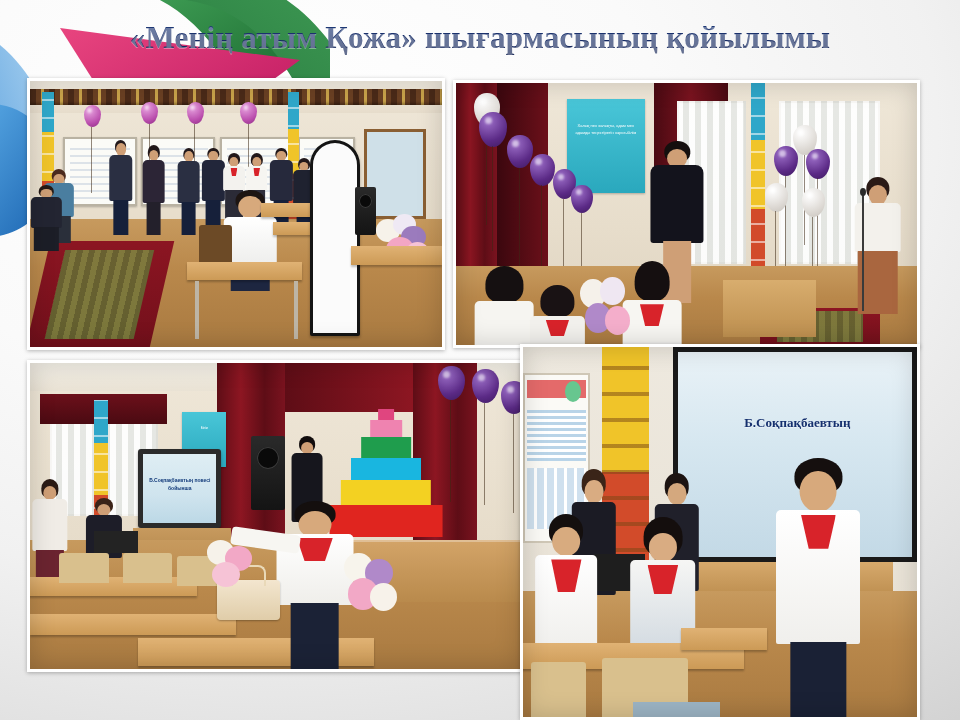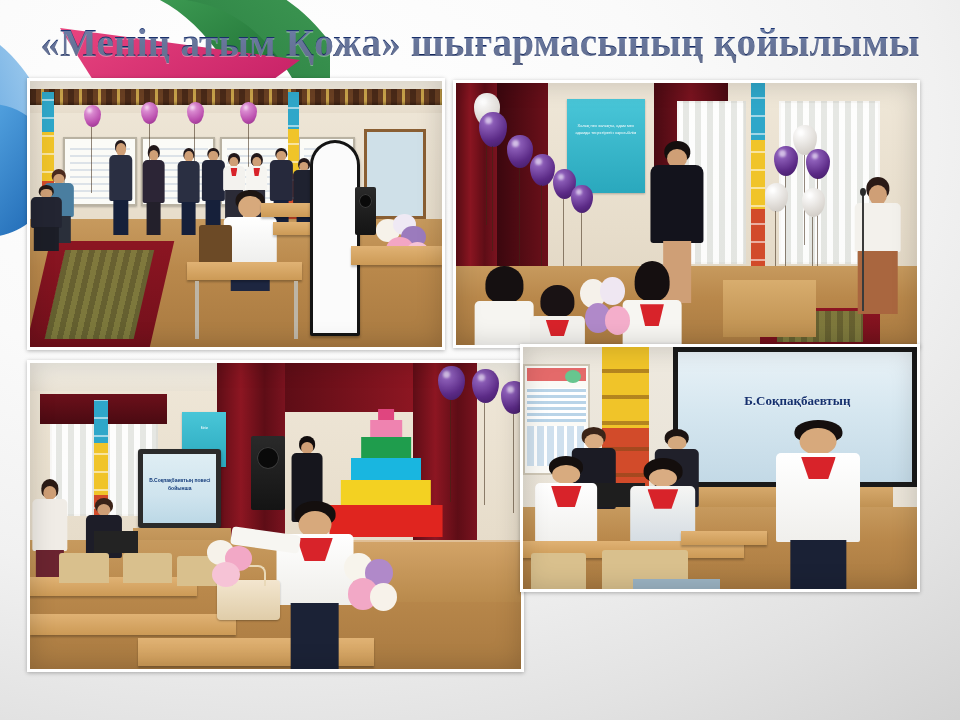--- a/index.html
+++ b/index.html
@@ -13,21 +13,21 @@
 
   
   .deco { position:absolute; left:0; top:0; width:330px; height:280px; overflow:hidden; pointer-events:none; }
   .deco svg { display:block; }
 
   
   .title-wrap { position:absolute; left:0; top:20px; width:960px; text-align:center; z-index:6; }
   .title {
     font-family:"Liberation Serif", serif;
     font-weight:bold;
-    font-size:39px;
+    font-size:31px;
     letter-spacing:.2px;
     color:#1a2f6b;
     background:linear-gradient(180deg,#24407f 0%, #152a63 55%, #102050 100%);
     -webkit-background-clip:text;
     background-clip:text;
     -webkit-text-fill-color:transparent;
     white-space:nowrap;
     display:inline-block;
     text-shadow:0 1px 0 rgba(255,255,255,.35);
   }
@@ -40,21 +40,21 @@
     background:#d9d4cb;
     box-shadow:0 1px 4px rgba(0,0,0,.28);
     border:3px solid #ffffff;
   }
   .photo .scene { position:absolute; inset:0; }
 
   
   #p1 { left:27px; top:78px;  width:418px; height:272px; z-index:3; }
   #p2 { left:453px; top:80px; width:467px; height:268px; z-index:3; }
   #p3 { left:27px;  top:360px; width:497px; height:312px; z-index:4; }
-  #p4 { left:520px; top:344px; width:400px; height:248px; z-index:5; }
+  #p4 { left:520px; top:344px; width:400px; height:376px; z-index:5; }
 
   
   .wall   { position:absolute; inset:0; background:linear-gradient(180deg,#efe7d8 0%,#e7ddcb 55%,#ddd2be 100%); }
   .ceil   { position:absolute; left:0; top:0; right:0; height:12%; background:linear-gradient(180deg,#f5efe3,#e6dccb); }
   .ornband{ position:absolute; left:0; right:0; height:6%; background:
               repeating-linear-gradient(90deg,#4a2a18 0 6px,#6a4023 6px 11px,#c8a24a 11px 14px,#6a4023 14px 19px);
             box-shadow:inset 0 -2px 3px rgba(0,0,0,.3); }
   .floor  { position:absolute; left:0; right:0; bottom:0; background:linear-gradient(180deg,#c79a5e 0%,#b9884b 40%,#a97a41 100%); }
   .carpet { position:absolute; background:linear-gradient(180deg,#8c1522,#72101b); }
   .carpet:after{ content:""; position:absolute; inset:8% 14%; background:repeating-linear-gradient(90deg,#5e7a36 0 6px,#7d9a46 6px 12px); opacity:.75; }

